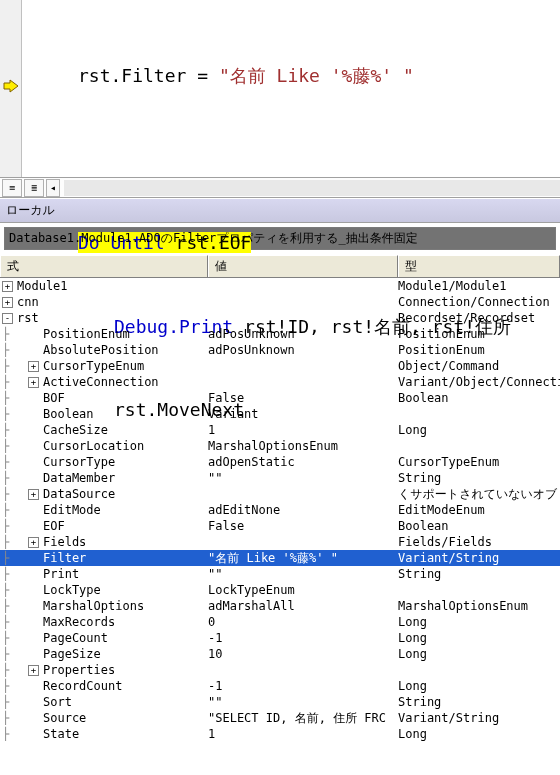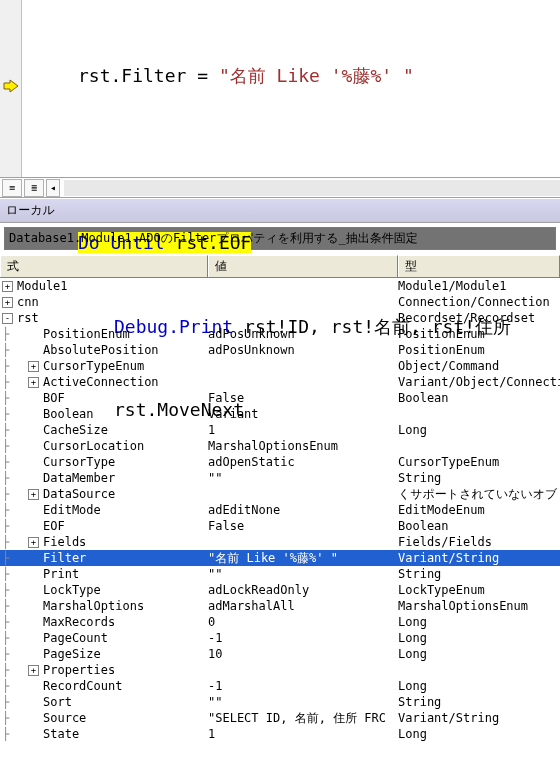--- a/index.html
+++ b/index.html
@@ -333,21 +333,20 @@
       </div>
       <div class="c2">""</div>
       <div class="c3">String</div>
     </div>
     <div class="row">
       <div class="c1 ind1">
         <span class="twig">├</span>
         <span class="noexp"></span>
         <span>LockType</span>
       </div>
-      <div class="c2">adLockReadOnly</div>
       <div class="c3">LockTypeEnum</div>
     </div>
     <div class="row">
       <div class="c1 ind1">
         <span class="twig">├</span>
         <span class="noexp"></span>
         <span>MarshalOptions</span>
       </div>
       <div class="c2">adMarshalAll</div>
       <div class="c3">MarshalOptionsEnum</div>

